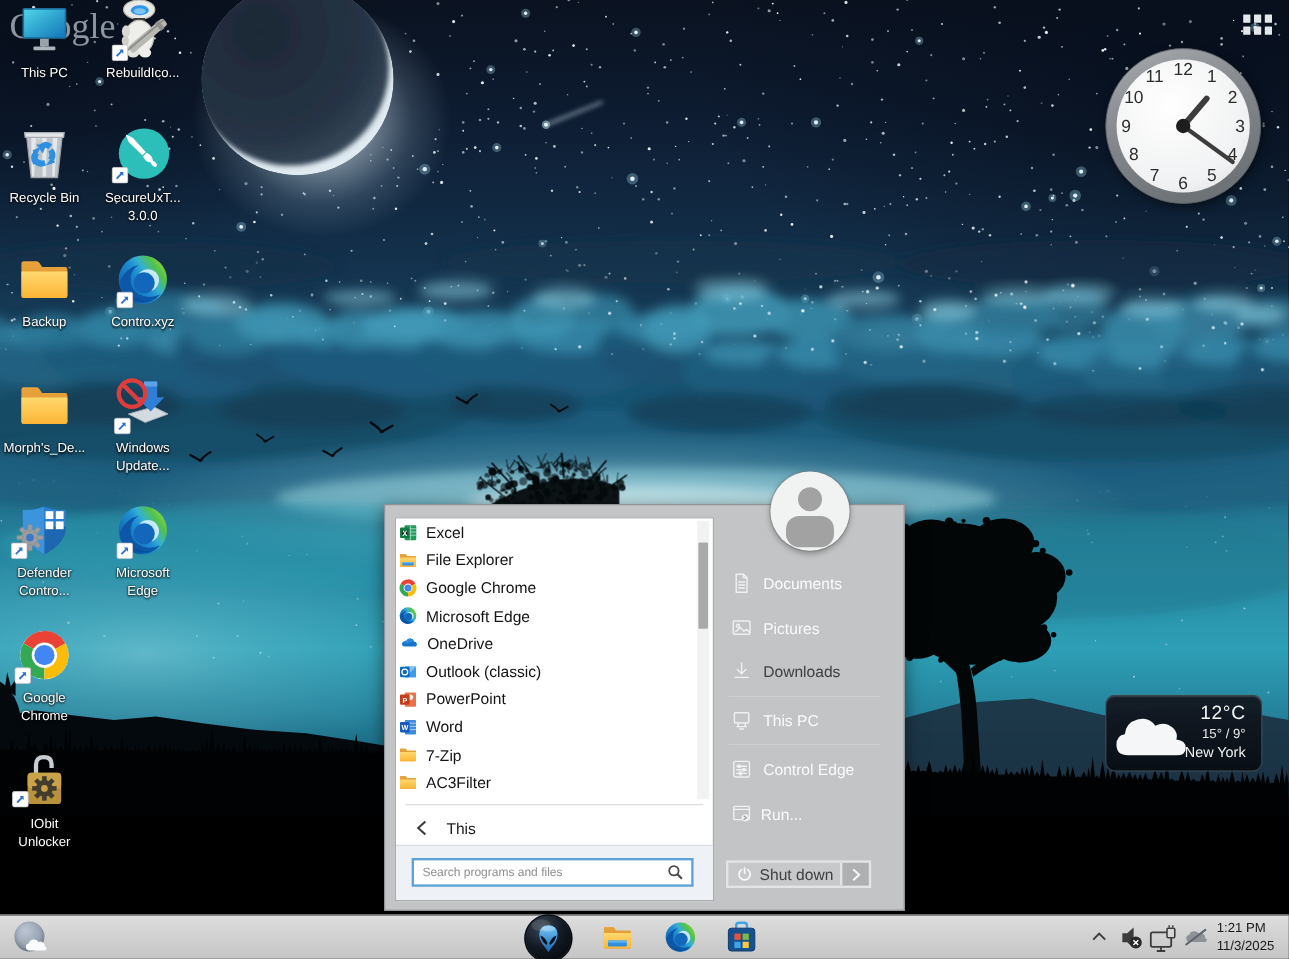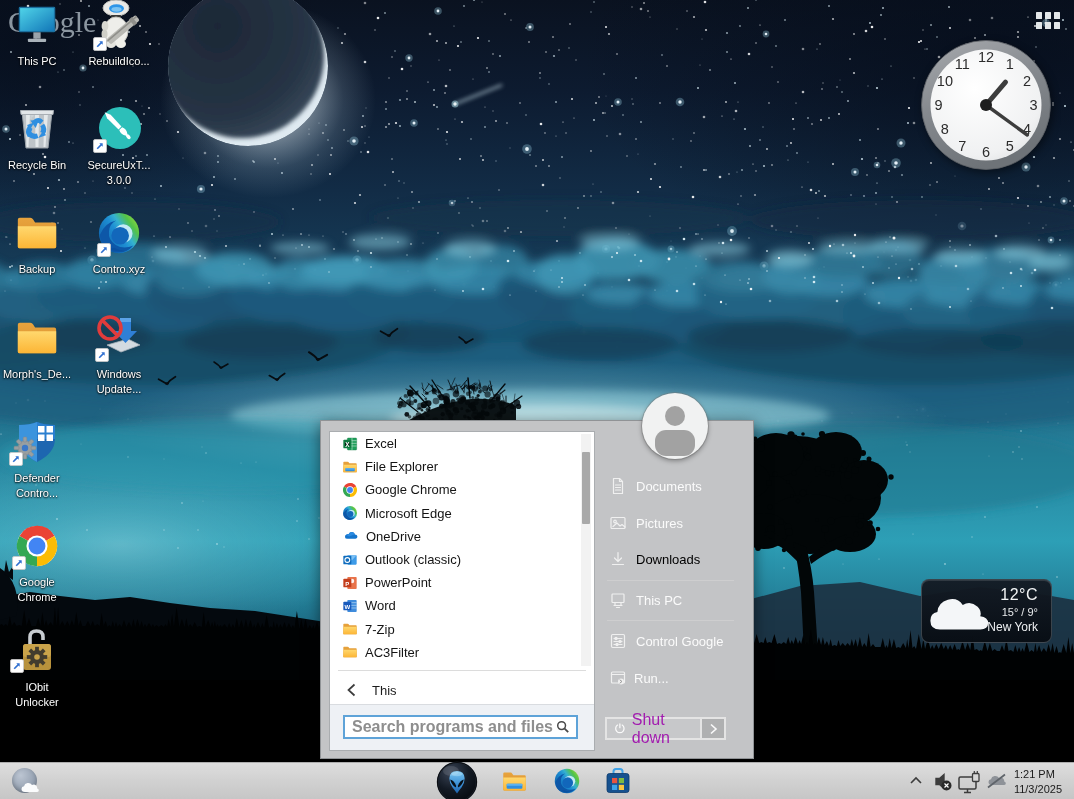--- a/index.html
+++ b/index.html
@@ -2,21 +2,21 @@
 <html><head><meta charset="utf-8">
 <style>
 html,body{margin:0;padding:0;}
 body{width:1074px;height:799px;overflow:hidden;position:relative;font-family:"Liberation Sans",sans-serif;background:#000;}
 #desk{position:absolute;left:0;top:0;width:1074px;height:762px;overflow:hidden;}
 #wall{position:absolute;left:0;top:0;}
 .dicon{position:absolute;width:96px;text-align:center;color:#fff;font-size:11px;line-height:15px;opacity:.999;
  text-shadow:0 1px 2px rgba(0,0,0,0.95),0 0 2px rgba(0,0,0,0.85);-webkit-font-smoothing:antialiased;}
 .dicon .ig{height:48px;display:flex;align-items:center;justify-content:center;position:relative;}
 .lbl{margin-top:5px;}
-.mi{height:23.2px;display:flex;align-items:center;padding-left:12px;font-size:13px;color:#141414;}
+.mi{height:23.2px;display:flex;align-items:center;padding-left:2px;font-size:13px;color:#141414;}
 .mi span{margin-left:7px;}
 </style></head>
 <body>
 <svg width="0" height="0" style="position:absolute">
 <defs>
 <linearGradient id="foldback" x1="0" y1="0" x2="0" y2="1">
   <stop offset="0" stop-color="#e8a33d"></stop>
         <stop offset="1" stop-color="#d8922e"></stop>
 </linearGradient>
 <linearGradient id="foldfront" x1="0" y1="0" x2="0" y2="1">
@@ -1851,20 +1851,31 @@
 </g>
 <circle cx="0" cy="0" r="3.2" fill="#3c78c8"></circle>
 </g>
 </svg>
         <svg width="14" height="14" viewBox="0 0 14 14" style="position:absolute;left:20px;bottom:0">
           <use href="#scut"></use>
         </svg>
       </div>
 <div class="lbl">Defender<br>Contro...</div>
 </div>
+    <div class="dicon" style="left:71px;top:418px">
+<div class="ig">
+        <svg width="46" height="46" viewBox="0 0 48 48">
+          <use href="#edge"></use>
+        </svg>
+        <svg width="14" height="14" viewBox="0 0 14 14" style="position:absolute;left:26px;bottom:0">
+          <use href="#scut"></use>
+        </svg>
+      </div>
+<div class="lbl">Microsoft<br>Edge</div>
+</div>
     <div class="dicon" style="left:-11px;top:522px">
 <div class="ig">
         <svg width="46" height="46" viewBox="0 0 48 48">
           <use href="#chrome"></use>
         </svg>
         <svg width="14" height="14" viewBox="0 0 14 14" style="position:absolute;left:23px;bottom:0">
           <use href="#scut"></use>
         </svg>
       </div>
 <div class="lbl">Google<br>Chrome</div>
@@ -2019,21 +2030,21 @@
     </div>
     <div style="position:absolute;left:8px;right:8px;top:238px;height:1px;background:#dcdcdc;"></div>
     <div style="position:absolute;left:0;top:243px;height:30px;display:flex;align-items:center;">
       <svg width="11" height="14" viewBox="0 0 11 14" style="margin-left:16px">
           <path d="M8.5,1.5 L2.5,7 L8.5,12.5" stroke="#3c3c3c" stroke-width="1.7" fill="none"></path>
         </svg>
       <span style="margin-left:15px;font-size:13px;color:#1c1c1c;">This</span>
     </div>
     <div style="position:absolute;left:0;right:0;bottom:0;height:45px;background:#eef1f5;border-top:1px solid #d9dce0;">
       <div style="position:absolute;left:13px;top:10px;width:235px;height:24px;background:#fff;border:2px solid #5ea3d8;box-sizing:border-box;display:flex;align-items:center;">
-        <span style="margin-left:7px;font-size:16px;color:#8e8e8e;font-weight:bold;">Search programs and files</span>
+        <span style="margin-left:7px;font-size:10px;color:#8e8e8e;">Search programs and files</span>
         <svg width="14" height="14" viewBox="0 0 14 14" style="position:absolute;right:6px">
             <circle cx="5.6" cy="5.6" r="3.9" stroke="#4a4a4a" stroke-width="1.5" fill="none"></circle>
             <line x1="8.6" y1="8.6" x2="12.2" y2="12.2" stroke="#4a4a4a" stroke-width="1.8"></line>
           </svg>
       </div>
     </div>
   </div>
   <div id="mright" style="position:absolute;left:274px;top:10px;right:7px;bottom:9px;opacity:.999;">
     <div style="position:absolute;left:14px;top:46px;height:18px;display:flex;align-items:center;gap:9px;">
         <svg width="18" height="18" viewBox="0 0 18 18" fill="none" stroke="#f0f0f0" stroke-width="1.2" stroke-linecap="round" stroke-linejoin="round">
@@ -2049,59 +2060,59 @@
           <circle cx="6" cy="7.5" r="1.3"></circle>
           <path d="M4,12.5 L8,9 L11,12 L13,10.5 L16,13"></path>
         </svg>
         <span style="color:#fbfbfb;font-size:13px;">Pictures</span>
       </div>
       <div style="position:absolute;left:14px;top:119px;height:18px;display:flex;align-items:center;gap:9px;">
         <svg width="18" height="18" viewBox="0 0 18 18" fill="none" stroke="#f0f0f0" stroke-width="1.2" stroke-linecap="round" stroke-linejoin="round">
           <path d="M9,2.5 L9,11 M5.5,8 L9,11.5 L12.5,8"></path>
           <path d="M3.5,14.5 H14.5"></path>
         </svg>
-        <span style="color:#000000;font-size:13px;">Downloads</span>
+        <span style="color:#404040;font-size:13px;">Downloads</span>
       </div>
       <div style="position:absolute;left:12px;right:12px;top:149px;height:1px;background:#d2d2d2;opacity:0.75;"></div>
       <div style="position:absolute;left:14px;top:160px;height:18px;display:flex;align-items:center;gap:9px;">
         <svg width="18" height="18" viewBox="0 0 18 18" fill="none" stroke="#f0f0f0" stroke-width="1.2" stroke-linecap="round" stroke-linejoin="round">
           <rect x="3" y="3" width="12" height="8.5" rx="0.8"></rect>
           <path d="M6,11.5 L6,14 M12,11.5 L12,14"></path>
           <path d="M5,14.5 H13"></path>
           <path d="M7.5,16.5 H10.5"></path>
         </svg>
         <span style="color:#fbfbfb;font-size:13px;">This PC</span>
       </div>
       <div style="position:absolute;left:12px;right:12px;top:189px;height:1px;background:#d2d2d2;opacity:0.75;"></div>
       <div style="position:absolute;left:14px;top:201px;height:18px;display:flex;align-items:center;gap:9px;">
         <svg width="18" height="18" viewBox="0 0 18 18" fill="none" stroke="#f0f0f0" stroke-width="1.2" stroke-linecap="round" stroke-linejoin="round">
           <rect x="2.5" y="2.5" width="13" height="13" rx="1.2"></rect>
           <path d="M5,6.5 H13 M5,9.5 H13 M5,12.5 H13"></path>
           <circle cx="7" cy="6.5" r="1.1" fill="#f0f0f0"></circle>
           <circle cx="11" cy="9.5" r="1.1" fill="#f0f0f0"></circle>
           <circle cx="8" cy="12.5" r="1.1" fill="#f0f0f0"></circle>
         </svg>
-        <span style="color:#fbfbfb;font-size:13px;">Control Google</span>
+        <span style="color:#fbfbfb;font-size:13px;">Control Edge</span>
       </div>
       <div style="position:absolute;left:14px;top:238px;height:18px;display:flex;align-items:center;gap:7px;">
         <svg width="18" height="18" viewBox="0 0 18 18" fill="none" stroke="#f0f0f0" stroke-width="1.2" stroke-linecap="round" stroke-linejoin="round">
           <rect x="2.5" y="3" width="13" height="11" rx="1"></rect>
           <path d="M2.5,5.5 H15.5"></path>
           <circle cx="12" cy="12.5" r="3" fill="#f0f0f0" stroke="none"></circle>
           <path d="M11,11 L13,12.5 L11,14" stroke="#9a9a9a" stroke-width="1"></path>
         </svg>
         <span style="color:#fbfbfb;font-size:13px;">Run...</span>
       </div>
     <div style="position:absolute;left:10px;top:286px;width:121px;height:23px;border:2px solid #e4e4e4;display:flex;box-sizing:border-box;">
       <div style="flex:1;display:flex;align-items:center;background:rgba(255,255,255,0.07);">
         <svg width="13" height="13" viewBox="0 0 14 14" style="margin-left:7px">
             <path d="M7,1.5 L7,6" stroke="#fafafa" stroke-width="1.5" stroke-linecap="round"></path>
             <path d="M4.2,2.9 A5,5 0 1 0 9.8,2.9" stroke="#fafafa" stroke-width="1.5" fill="none" stroke-linecap="round"></path>
           </svg>
-        <span style="margin-left:6px;color:#a21caf;font-size:16px;">Shut down</span>
+        <span style="margin-left:6px;color:#404040;font-size:13px;">Shut down</span>
       </div>
       <div style="width:22px;border-left:2px solid #e4e4e4;background:rgba(0,0,0,0.10);display:flex;align-items:center;justify-content:center;">
         <svg width="9" height="12" viewBox="0 0 9 12">
             <path d="M2,1.5 L7,6 L2,10.5" stroke="#fafafa" stroke-width="1.6" fill="none"></path>
           </svg>
       </div>
     </div>
   </div>
   <div style="position:absolute;left:321px;top:-28px;width:66px;height:66px;border-radius:50%;
    background:#f1f2f2;box-shadow:0 0 0 1px rgba(120,120,120,0.45),0 2px 5px rgba(0,0,0,0.35);overflow:hidden;">

